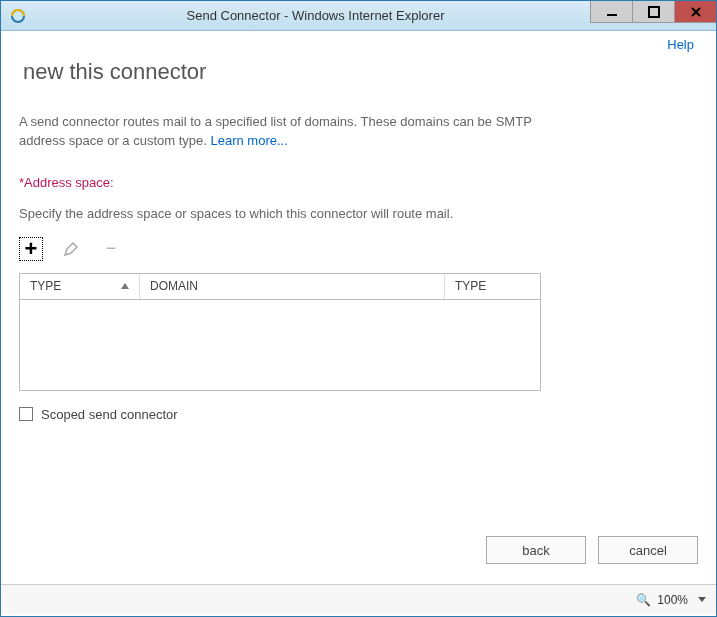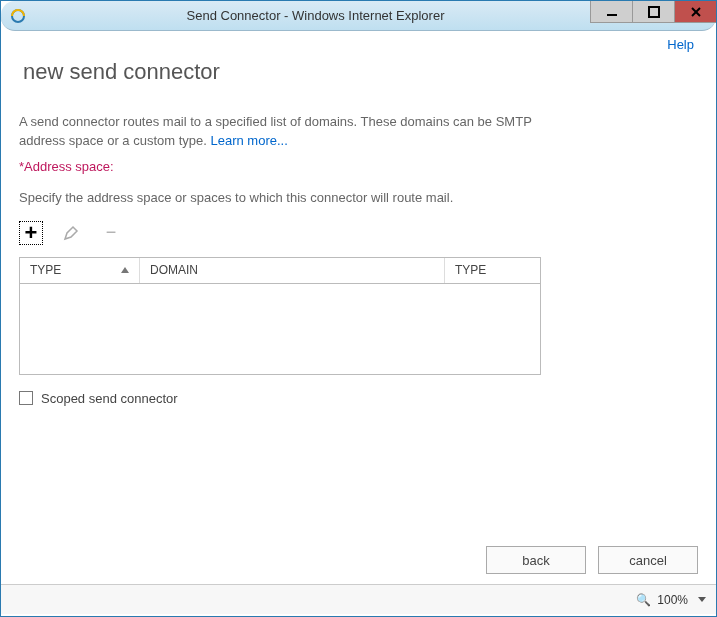--- a/index.html
+++ b/index.html
@@ -16,21 +16,20 @@
   }
   .titlebar {
     height: 30px;
     background: linear-gradient(#d9eaf5, #bfdff0);
     border-bottom: 1px solid #9bb9cc;
     display: flex;
     align-items: center;
     position: relative;
     font-size: 13px;
     color: #333;
-    border-radius: 14px;
   }
   .titlebar .ie-icon {
     width: 18px; height: 18px;
     margin: 0 8px;
     display: inline-flex; align-items: center; justify-content: center;
   }
   .titlebar-title { flex: 1; text-align: center; padding-right: 120px; }
   .win-controls {
     position: absolute; right: 0; top: 0; height: 22px;
     display: flex;
@@ -59,21 +58,21 @@
   .page-title {
     font-size: 22px;
     font-weight: 300;
     color: #555;
     margin: 18px 0 28px 4px;
   }
   .intro {
     color: #666;
     line-height: 1.45;
     max-width: 560px;
-    margin-bottom: 8px;
+    margin-bottom: 24px;
   }
   .intro a { color: #0066cc; text-decoration: none; cursor: pointer; }
   .section-label {
     color: #be185d; margin-bottom: 16px;
   }
   .section-help {
     color: #666; margin-bottom: 16px;
   }
   .toolbar {
     display: flex; gap: 16px; align-items: center;
@@ -130,21 +129,21 @@
   .checkbox {
     width: 14px; height: 14px;
     border: 1px solid #777; background: #fff;
     cursor: pointer;
   }
 
   .button-bar {
     position: absolute;
     bottom: 0; left: 18px; right: 18px;
     height: 48px;
-    display: flex; align-items: center; justify-content: flex-end;
+    display: flex; justify-content: flex-end;
     gap: 12px;
   }
   .btn {
     width: 100px; height: 28px;
     border: 1px solid #aaa;
     background: #fafafa;
     display: flex; align-items: center; justify-content: center;
     color: #444; font-size: 13px;
     cursor: pointer;
   }
@@ -192,21 +191,21 @@
       <svg width="12" height="12">
           <line x1="2" y1="2" x2="10" y2="10" stroke="#000" stroke-width="2"></line>
           <line x1="10" y1="2" x2="2" y2="10" stroke="#000" stroke-width="2"></line>
         </svg>
     </div>
   </div>
 </div>
 
 <div class="content">
   <div class="help-link">Help</div>
-  <div class="page-title">new send connector</div>
+  <div class="page-title">new this connector</div>
 
   <div class="intro">
     <span>A send connector routes mail to a specified list of domains. These domains can be SMTP address space or a custom type. </span><a>Learn more...</a>
   </div>
 
   <div class="section-label">*Address space:</div>
   <div class="section-help">Specify the address space or spaces to which this connector will route mail.</div>
 
   <div class="toolbar">
     <div class="tool-btn add">

